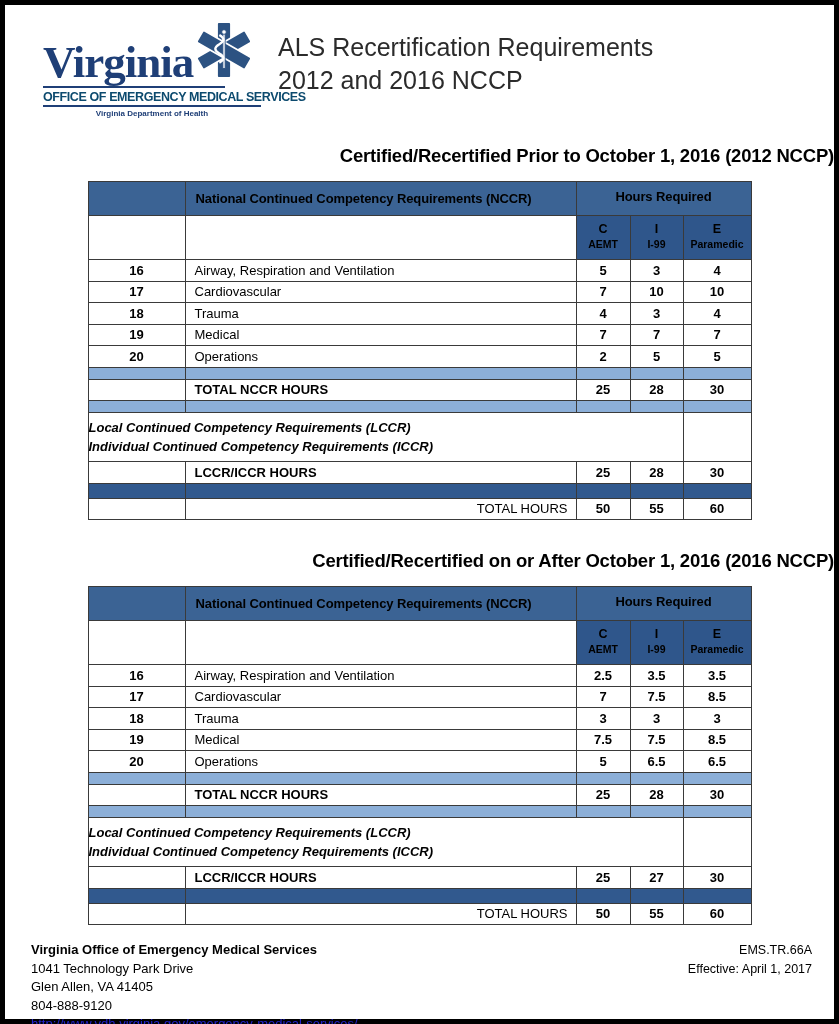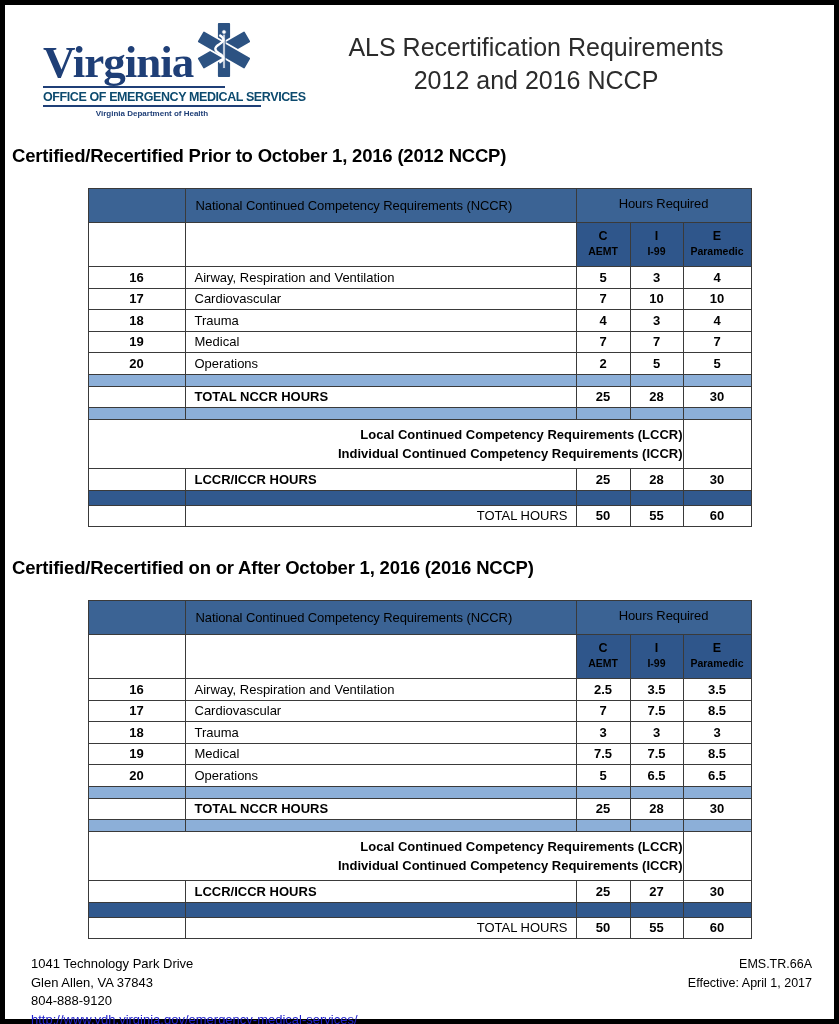--- a/index.html
+++ b/index.html
@@ -88,41 +88,40 @@
     font-size: 8px;
     line-height: 10px;
     color: #1F3F77;
     text-align: center;
     width: 218px;
     margin-top: 2px;
   }
 
   .doc-title {
     flex: 1;
-    text-align: center;
     padding-top: 14px;
     padding-right: 20px;
   }
   .doc-title .line {
     font-family: "Liberation Sans", sans-serif;
     font-size: 25px;
     line-height: 33px;
     color: #2b2b2b;
     font-weight: normal;
   }
 
   
   .section-title {
-    text-align: left;
+    text-align: right;
     font-family: "Liberation Sans", sans-serif;
     font-weight: bold;
     font-size: 18.5px;
     color: #000000;
     letter-spacing: -0.2px;
-    margin: 7px;
+    margin: 0;
     padding: 0;
   }
   #sect1-title { margin-top: 28px; }
   #sect2-title { margin-top: 30px; }
 
   
   .tbl-wrap { display: flex; justify-content: center; }
   table.req {
     border-collapse: collapse;
     table-layout: fixed;
@@ -143,21 +142,21 @@
   }
   col.c-num   { width: 97px; }
   col.c-name  { width: 391px; }
   col.c-aemt  { width: 54px; }
   col.c-i99   { width: 53px; }
   col.c-para  { width: 68px; }
 
   .hdr-blue {
     background: #3B6394 !important;
     color: #ffffff;
-    font-weight: normal;
+    font-weight: bold;
   }
   .hdr-nccr {
     height: 33px;
     font-size: 13.5px;
     text-align: left;
     padding-left: 10px !important;
     letter-spacing: -0.1px;
   }
   .hdr-hours {
     font-size: 12px;
@@ -201,26 +200,27 @@
     font-weight: bold;
     font-size: 13px;
   }
   td.total-right {
     text-align: right;
     padding-right: 8px !important;
     font-weight: normal;
     font-size: 13px;
   }
   td.lccr-text {
-    text-align: right;
+    text-align: left;
     font-weight: bold;
     font-size: 13.5px;
     line-height: 19px;
     padding: 3px 0 3px 0 !important;
     height: 42px;
+    font-style: italic;
   }
   td.lccr-text .l { display:block; }
 
   
   .footer {
     display: flex;
     justify-content: space-between;
     align-items: flex-start;
     padding: 16px 22px 0 26px;
     font-family: "Liberation Sans", sans-serif;
@@ -539,22 +539,23 @@
         <td class="hrs">50</td>
         <td class="hrs">55</td>
         <td class="hrs">60</td>
       </tr>
     </tbody>
   </table>
   </div>
 
   <div class="footer">
     <div class="footer-left">
+      <div class="org">Virginia Office of Emergency Medical Services</div>
       <div>1041 Technology Park Drive</div>
-      <div>Glen Allen, VA 37843</div>
+      <div>Glen Allen, VA 41405</div>
       <div>804-888-9120</div>
       <div class="url">http://www.vdh.virginia.gov/emergency-medical-services/</div>
     </div>
     <div class="footer-right">
       <div>EMS.TR.66A</div>
       <div>Effective: April 1, 2017</div>
       <div class="spacer"></div>
       <div>Page 1 of 1</div>
     </div>
   </div>

